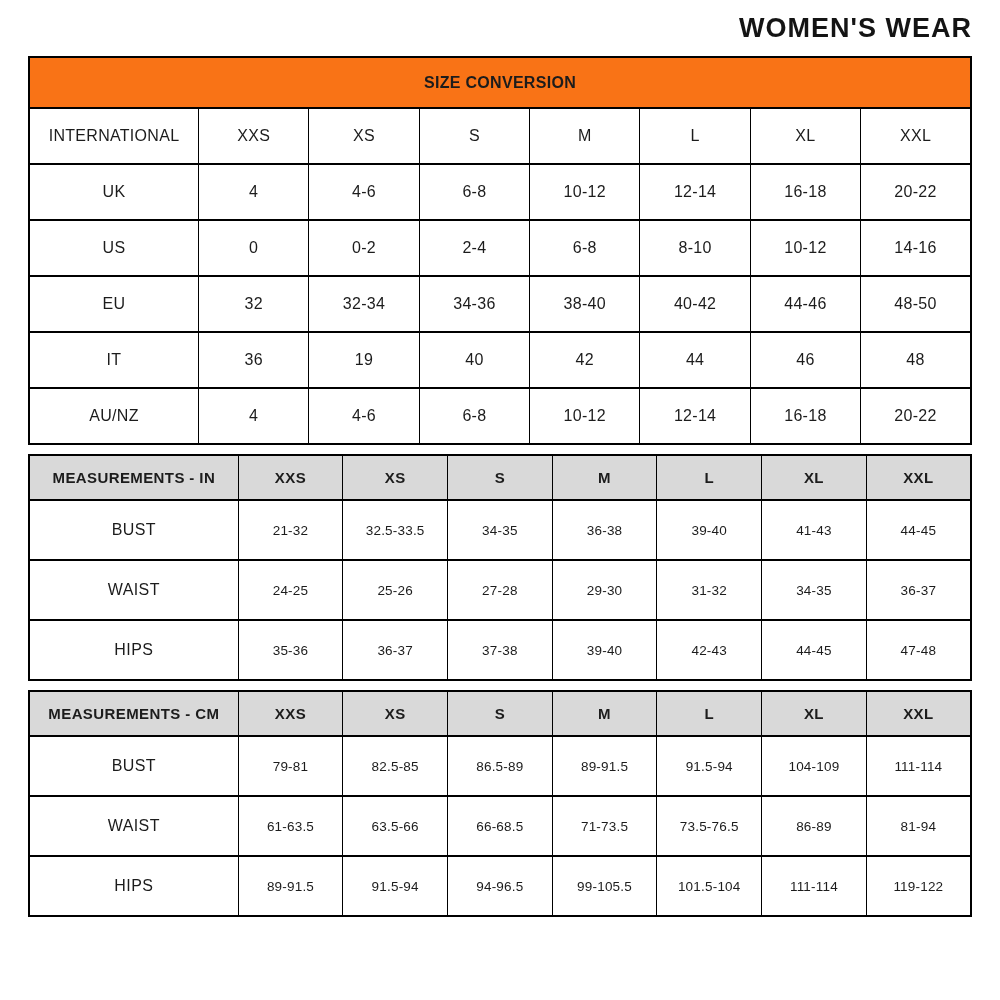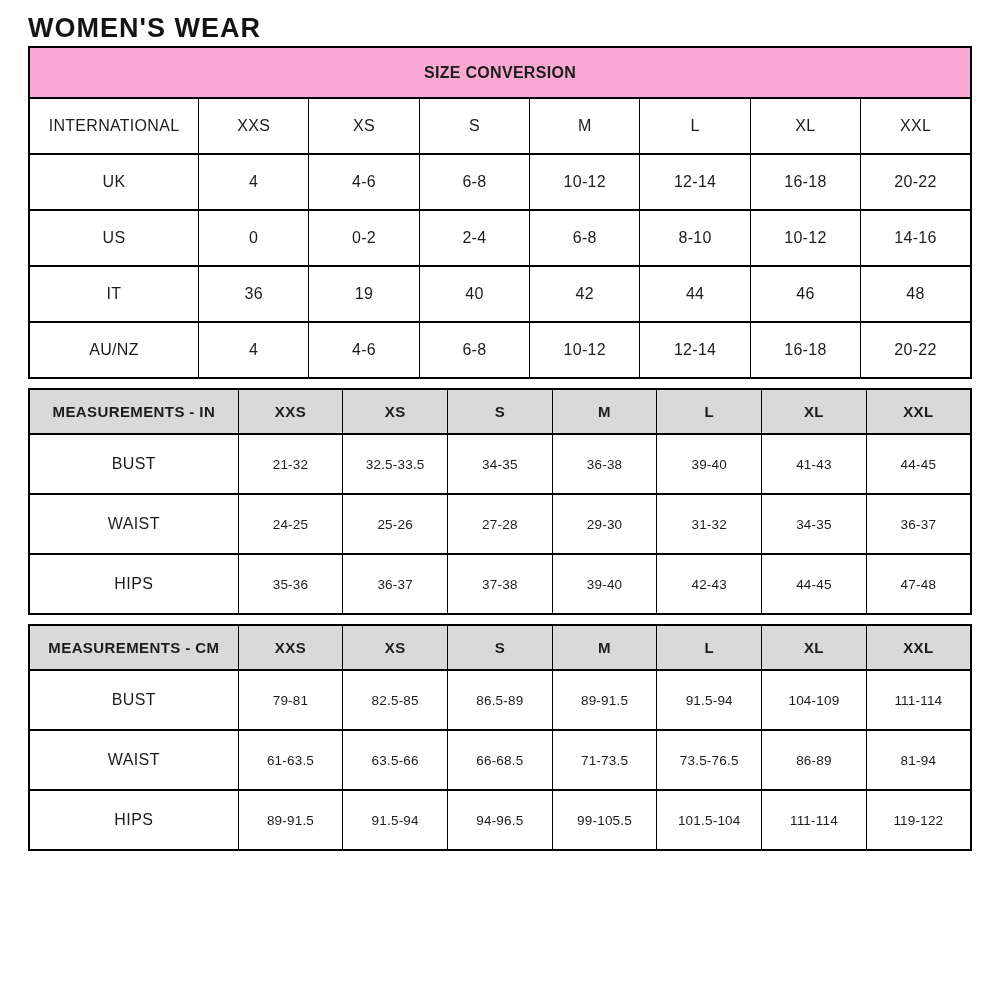--- a/index.html
+++ b/index.html
@@ -4,44 +4,44 @@
 <style>
   * { box-sizing: border-box; margin: 0; padding: 0; }
   html, body {
     width: 1000px; height: 1000px;
     background: #ffffff;
     font-family: "Liberation Sans", sans-serif;
     color: #1c1c1c;
   }
   .page { padding: 0 28px; }
   .page-title {
-    text-align: left;
+    text-align: right;
     font-size: 27px;
     font-weight: 700;
     letter-spacing: 1px;
-    padding: 13px 0 2px 0;
+    padding: 13px 0 12px 0;
     color: #141414;
   }
   table {
     width: 100%;
     border-collapse: collapse;
     table-layout: fixed;
     border: 2px solid #000;
   }
   td {
     border: 2px solid #000;
     border-left-width: 1.5px;
     border-right-width: 1.5px;
     text-align: center;
     vertical-align: middle;
     overflow: hidden;
     white-space: nowrap;
   }
   .banner {
-    background: #f9a8d4;
+    background: #f97316;
     height: 51px;
     font-weight: 700;
     font-size: 15px;
     letter-spacing: 0.6px;
   }
   .t1 td { height: 56px; font-size: 16px; letter-spacing: 0.3px; }
   .t1 tr.banner-row td { height: 51px; }
   .gap { height: 9px; }
   .t2 td, .t3 td { height: 60px; }
   .t2 tr.head td, .t3 tr.head td {
@@ -98,20 +98,30 @@
     </tr>
     <tr>
       <td class="rowlabel">US</td>
       <td>0</td>
       <td>0-2</td>
       <td>2-4</td>
       <td>6-8</td>
       <td>8-10</td>
       <td>10-12</td>
       <td>14-16</td>
+    </tr>
+    <tr>
+      <td class="rowlabel">EU</td>
+      <td>32</td>
+      <td>32-34</td>
+      <td>34-36</td>
+      <td>38-40</td>
+      <td>40-42</td>
+      <td>44-46</td>
+      <td>48-50</td>
     </tr>
     <tr>
       <td class="rowlabel">IT</td>
       <td>36</td>
       <td>19</td>
       <td>40</td>
       <td>42</td>
       <td>44</td>
       <td>46</td>
       <td>48</td>

